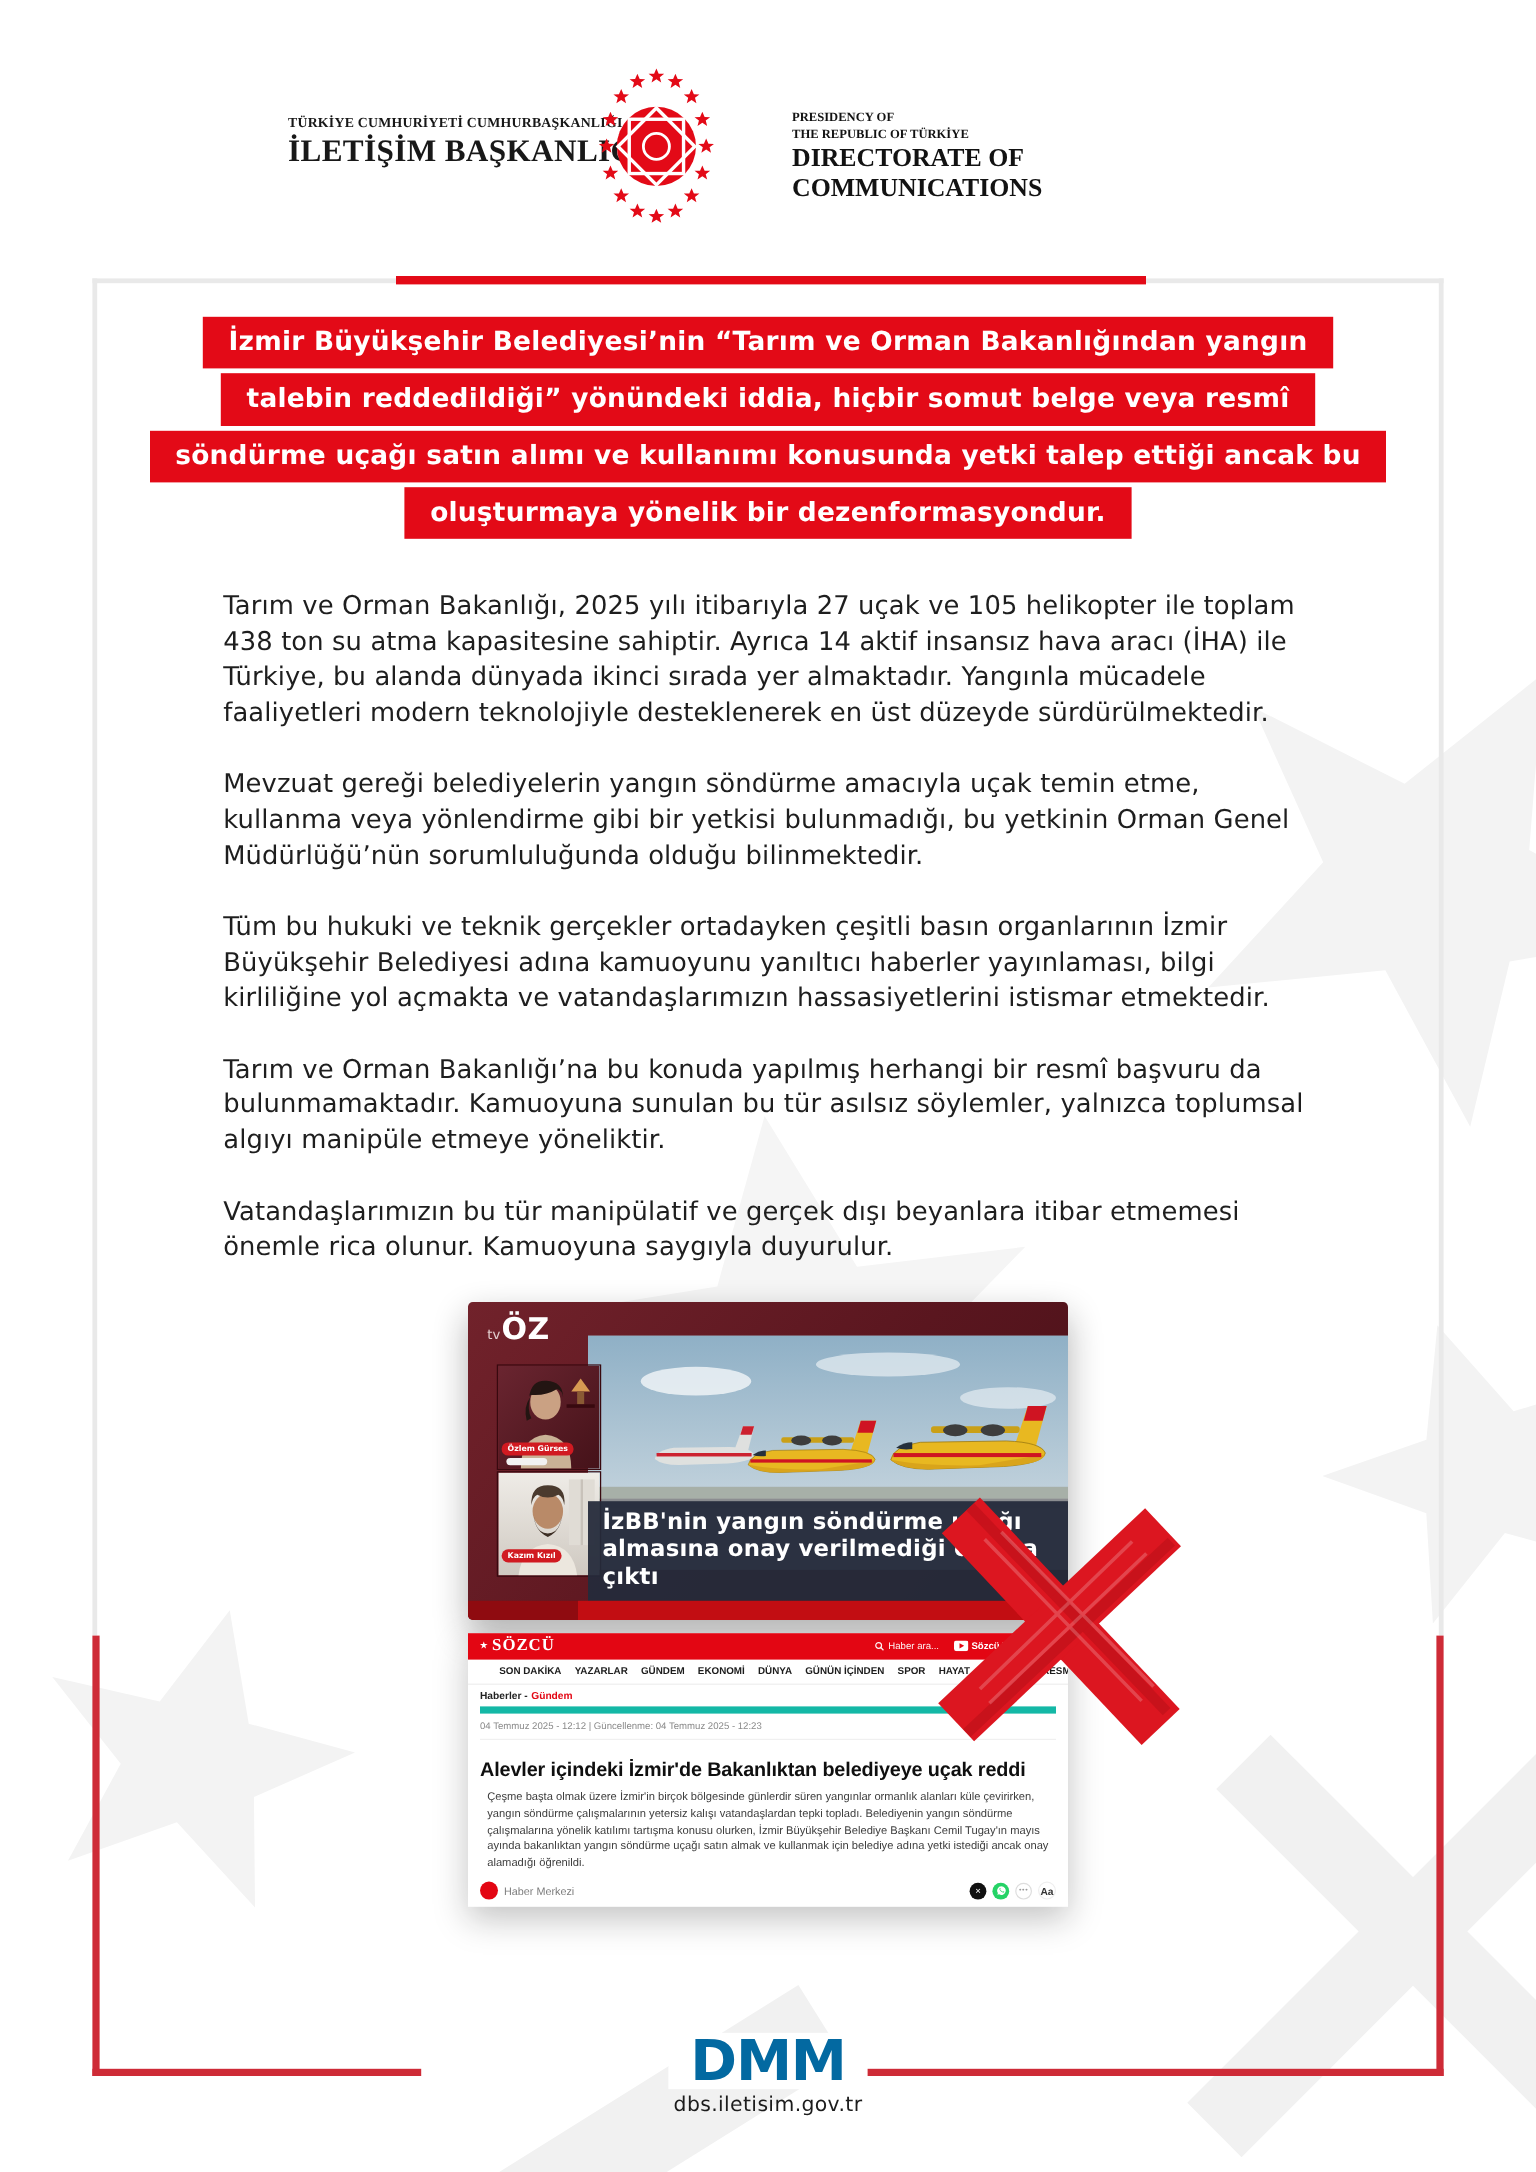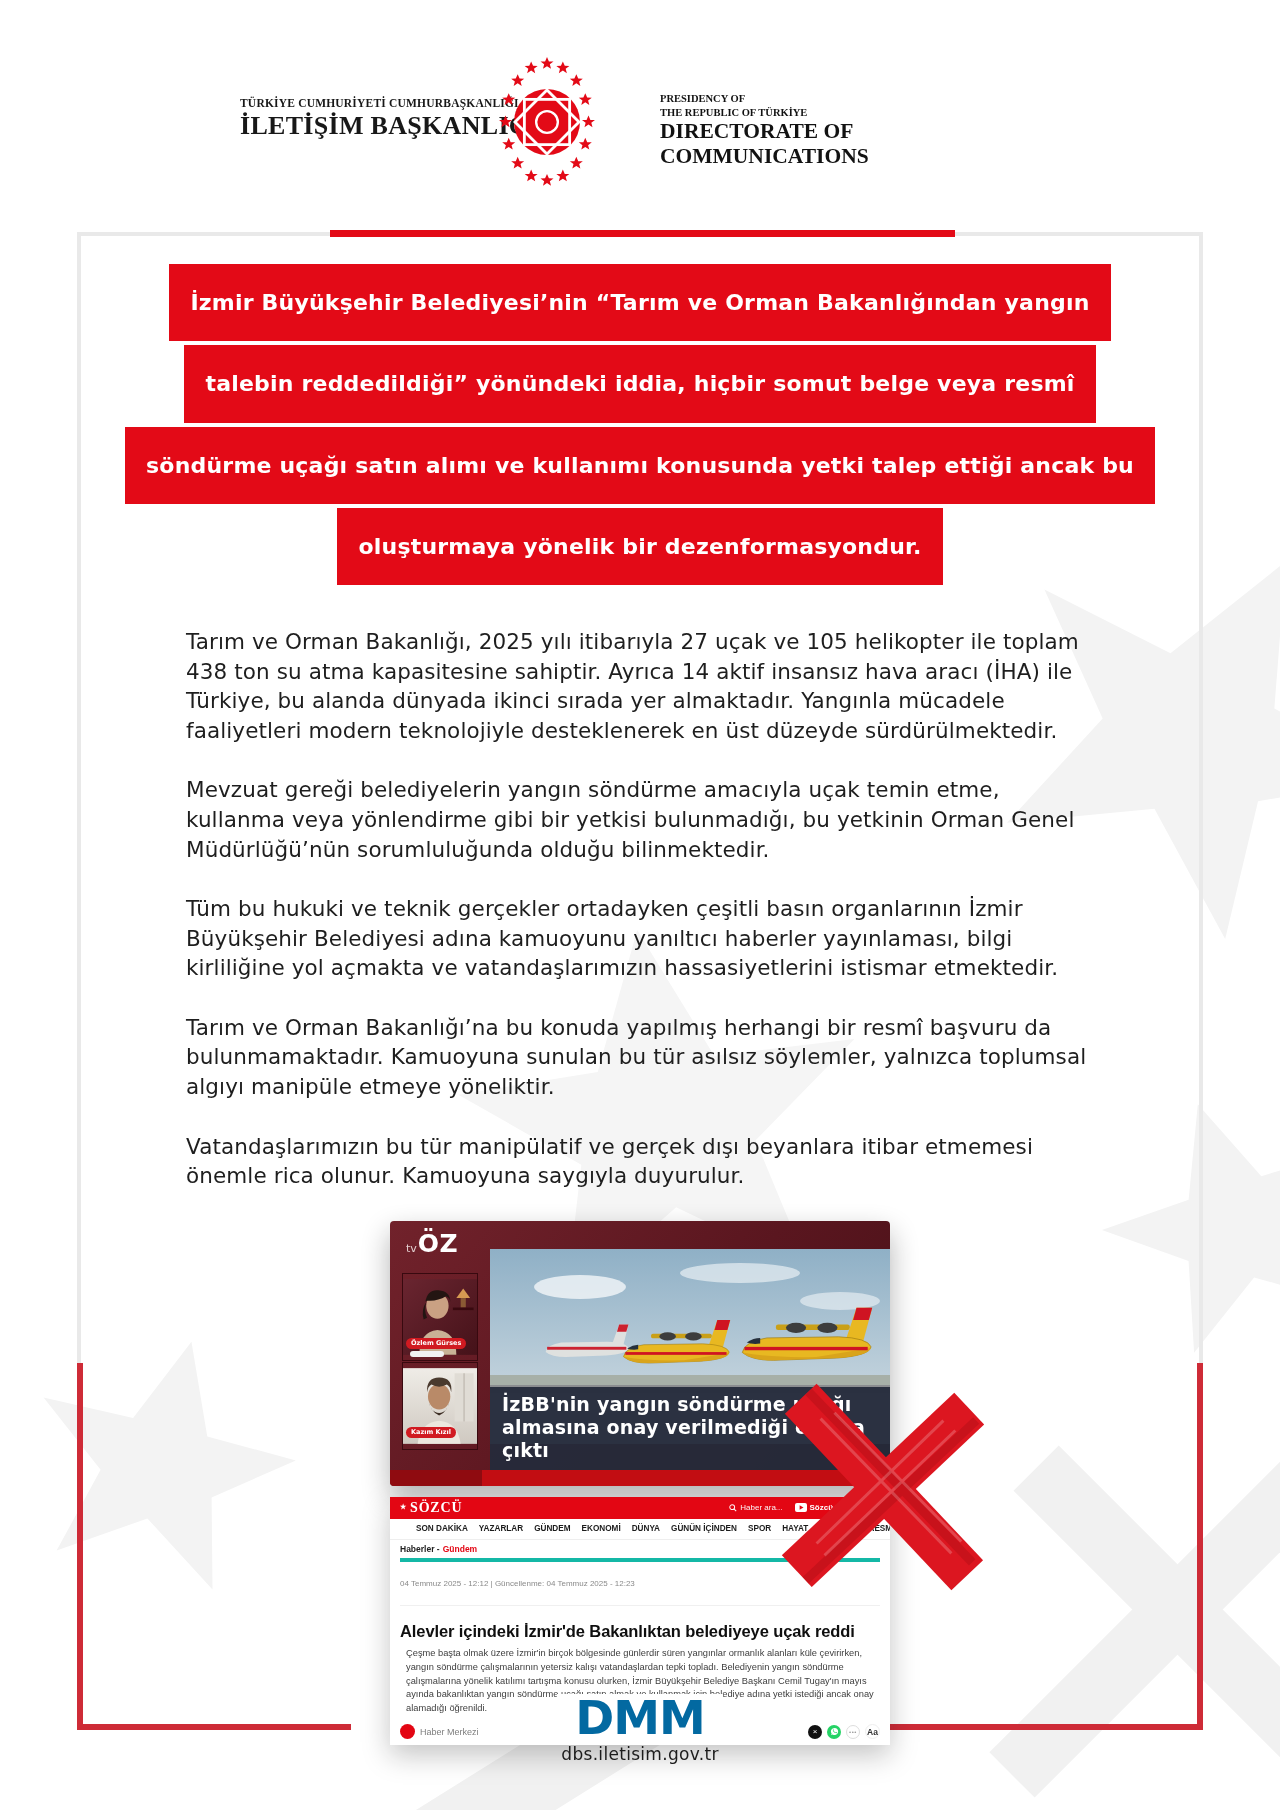--- a/index.html
+++ b/index.html
@@ -29,37 +29,37 @@
   .bl-gray{left:0;top:0;width:4px;height:1131px;background:var(--border-gray)}
   .bl-red{left:0;top:1131px;width:6px;height:367px;background:var(--border-red)}
   .br-gray{right:0;top:0;width:4px;height:1131px;background:var(--border-gray)}
   .br-red{right:0;top:1131px;width:6px;height:367px;background:var(--border-red)}
   .bb-left{left:0;bottom:0;width:274px;height:6px;background:var(--border-red)}
   .bb-right{left:633px;bottom:0;width:493px;height:6px;background:var(--border-red)}
 
   
   .claim{margin-top:32px;display:flex;flex-direction:column;align-items:center;gap:4px;position:relative;z-index:2}
   .claim .row{background:var(--red);color:#fff;font-weight:bold;font-size:22px;line-height:1.15;
-              padding:26px 21px;letter-spacing:.2px;white-space:nowrap}
+              padding:9px 21px;letter-spacing:.2px;white-space:nowrap}
 
   
   .paras{margin:42px auto 0;width:908px;font-size:21.5px;line-height:1.375;color:#1e1e1e;
          letter-spacing:.1px;position:relative;z-index:2}
   .paras p{margin:0 0 30px}
 
   
   .media{position:relative;width:500px;margin:10px auto 0;z-index:2}
 
   .tv{position:relative;height:265px;border-radius:4px;overflow:hidden;
       background:linear-gradient(130deg,#71222b,#5a161f 55%,#471017);
       box-shadow:0 12px 28px rgba(20,20,20,.32)}
   .tv-logo{position:absolute;left:16px;top:8px;color:#fff;z-index:3}
   .tv-sm{font-size:11px;color:#e3cfcf;margin-right:1px}
   .tv-big{font-size:25px;font-weight:bold;letter-spacing:.5px}
-  .cam{position:absolute;left:12px;width:76px;height:88px;overflow:hidden;border:1px solid #38090f;z-index:2}
+  .cam{position:absolute;left:24px;width:87px;height:88px;overflow:hidden;border:1px solid #38090f;z-index:2}
   .cam1{top:52px}.cam2{top:141px}
   .cam svg{display:block;width:100%;height:100%}
   .tag{position:absolute;bottom:11px;left:3px;background:#d11a21;color:#fff;font-size:6.5px;
        font-weight:bold;padding:1.5px 5px;border-radius:6px;white-space:nowrap}
   .subtag{position:absolute;bottom:3px;left:7px;background:#f2f2f2;width:34px;height:6px;border-radius:3px}
   .photo{position:absolute;left:100px;top:28px;right:0;bottom:42px;overflow:hidden;background:#9db4c2}
   .photo svg{display:block;width:100%;height:100%}
   .tv-caption{position:absolute;left:100px;right:0;top:166px;bottom:16px;background:rgba(36,43,58,.94);
               color:#fff;font-weight:bold;font-size:19px;line-height:1.22;padding:6px 12px;
               letter-spacing:.2px;z-index:3}
@@ -75,22 +75,22 @@
   .sz-star{font-size:7px;line-height:1}
   .sz-bar-right{margin-left:auto;display:flex;align-items:center;gap:12px;font-size:8px}
   .sz-search{display:flex;align-items:flex-end;gap:3px;opacity:.95}
   .sz-yt-wrap{display:flex;align-items:center;gap:3px;font-weight:bold}
   .sz-plus{font-style:italic;font-weight:bold;letter-spacing:.5px}
   .sz-nav{display:flex;gap:11px;align-items:center;padding:0 26px;height:21px;font-size:8.2px;
           font-weight:bold;color:#1c1c1c;border-bottom:1px solid #eee;white-space:nowrap;overflow:hidden}
   .sz-crumb{padding:4px 10px 0;font-size:8.5px;font-weight:bold;position:relative;color:#222}
   .c2{color:#e30613;margin-left:3px}
   .sz-news{position:absolute;right:64px;top:7px;color:#9a9a9a;font-weight:normal;font-size:7.5px}
-  .sz-date{margin:4px 10px 16px;padding:17px 0;font-size:8px;color:#8a8a8a;
-           border-top:4px solid #14b8a6;border-bottom:1px solid #f0f0f0}
+  .sz-date{margin:4px 10px 16px;padding:6px 0;font-size:8px;color:#8a8a8a;
+           border-top:6px solid #14b8a6;border-bottom:1px solid #f0f0f0}
   .sz-head{margin:7px 10px 0;font-size:16.5px;font-weight:bold;color:#0f0f0f;letter-spacing:-.1px}
   .sz-body{margin:6px 16px 0;font-size:9.3px;line-height:1.5;color:#3d3d3d}
   .sz-byline{display:flex;align-items:center;gap:5px;margin:8px 10px 2px}
   .sz-avatar{width:15px;height:15px;border-radius:50%;background:#e30613;flex:0 0 auto}
   .sz-by{font-size:9px;color:#7d7d7d}
   .sz-icons{margin-left:auto;display:flex;align-items:center;gap:5px}
   .ic{width:14px;height:14px;border-radius:50%;display:inline-flex;align-items:center;
       justify-content:center;font-size:8px;color:#fff;line-height:1}
   .ic-x{background:#111}
   .ic-wa{background:#25d366}

